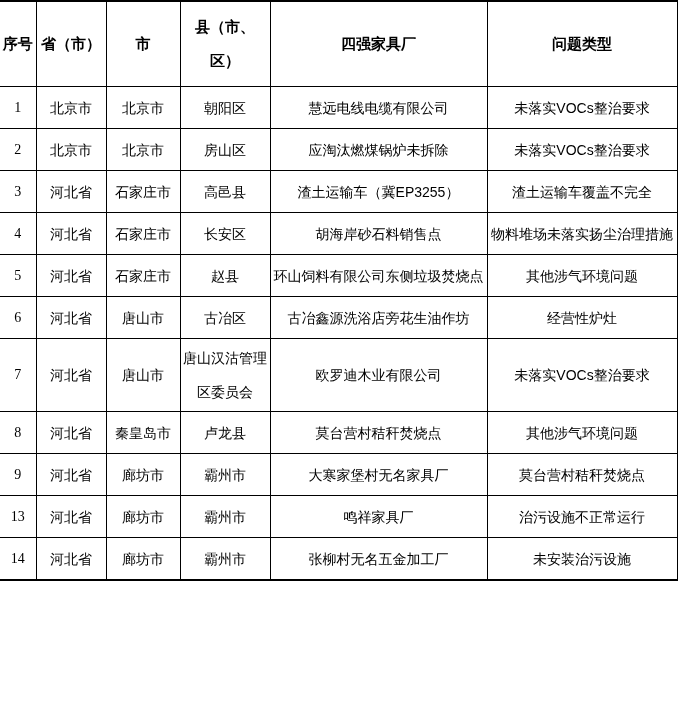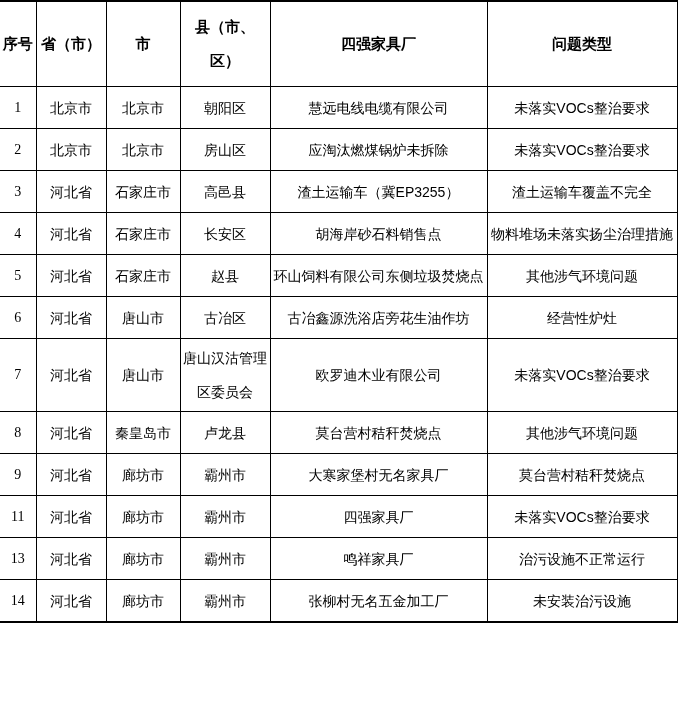--- a/index.html
+++ b/index.html
@@ -145,28 +145,20 @@
       </tr>
       <tr>
         <td class="idx">9</td>
         <td>河北省</td>
         <td>廊坊市</td>
         <td>霸州市</td>
         <td>大寒家堡村无名家具厂</td>
         <td>莫台营村秸秆焚烧点</td>
       </tr>
       <tr>
-        <td class="idx">11</td>
-        <td>河北省</td>
-        <td>廊坊市</td>
-        <td>霸州市</td>
-        <td>四强家具厂</td>
-        <td>未落实VOCs整治要求</td>
-      </tr>
-      <tr>
         <td class="idx">13</td>
         <td>河北省</td>
         <td>廊坊市</td>
         <td>霸州市</td>
         <td>鸣祥家具厂</td>
         <td>治污设施不正常运行</td>
       </tr>
       <tr>
         <td class="idx">14</td>
         <td>河北省</td>

